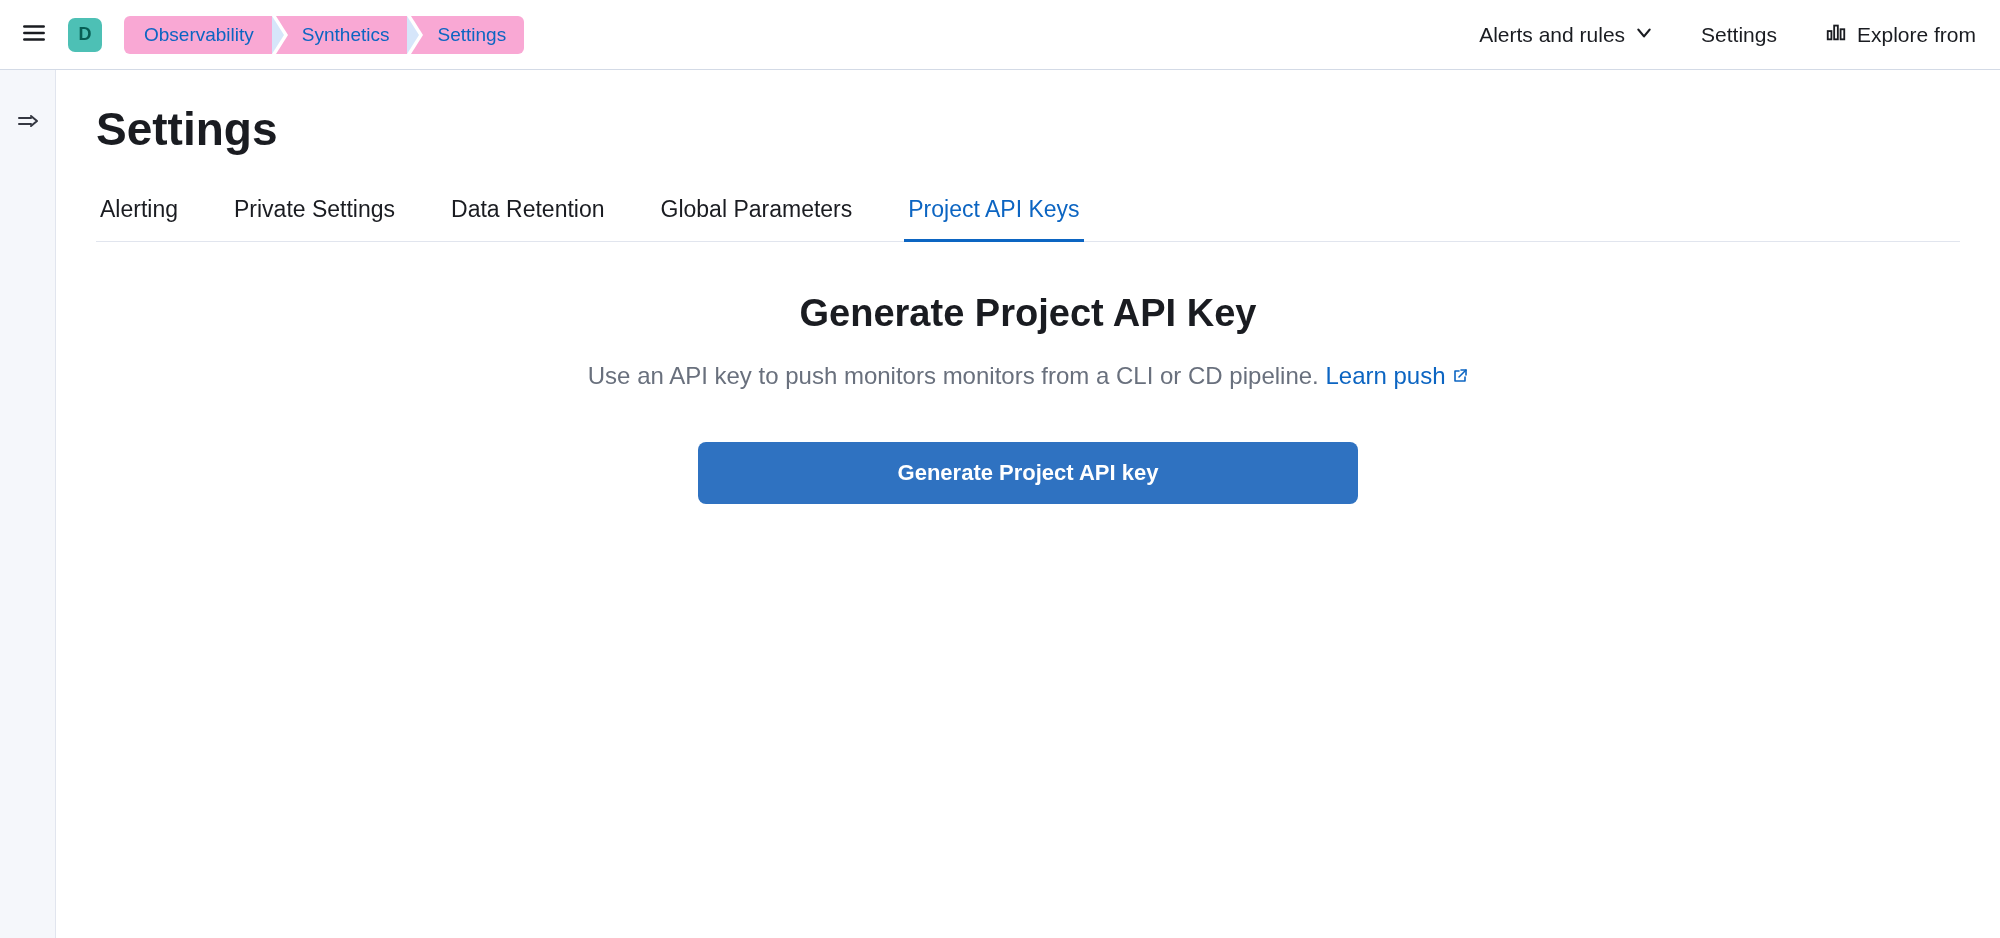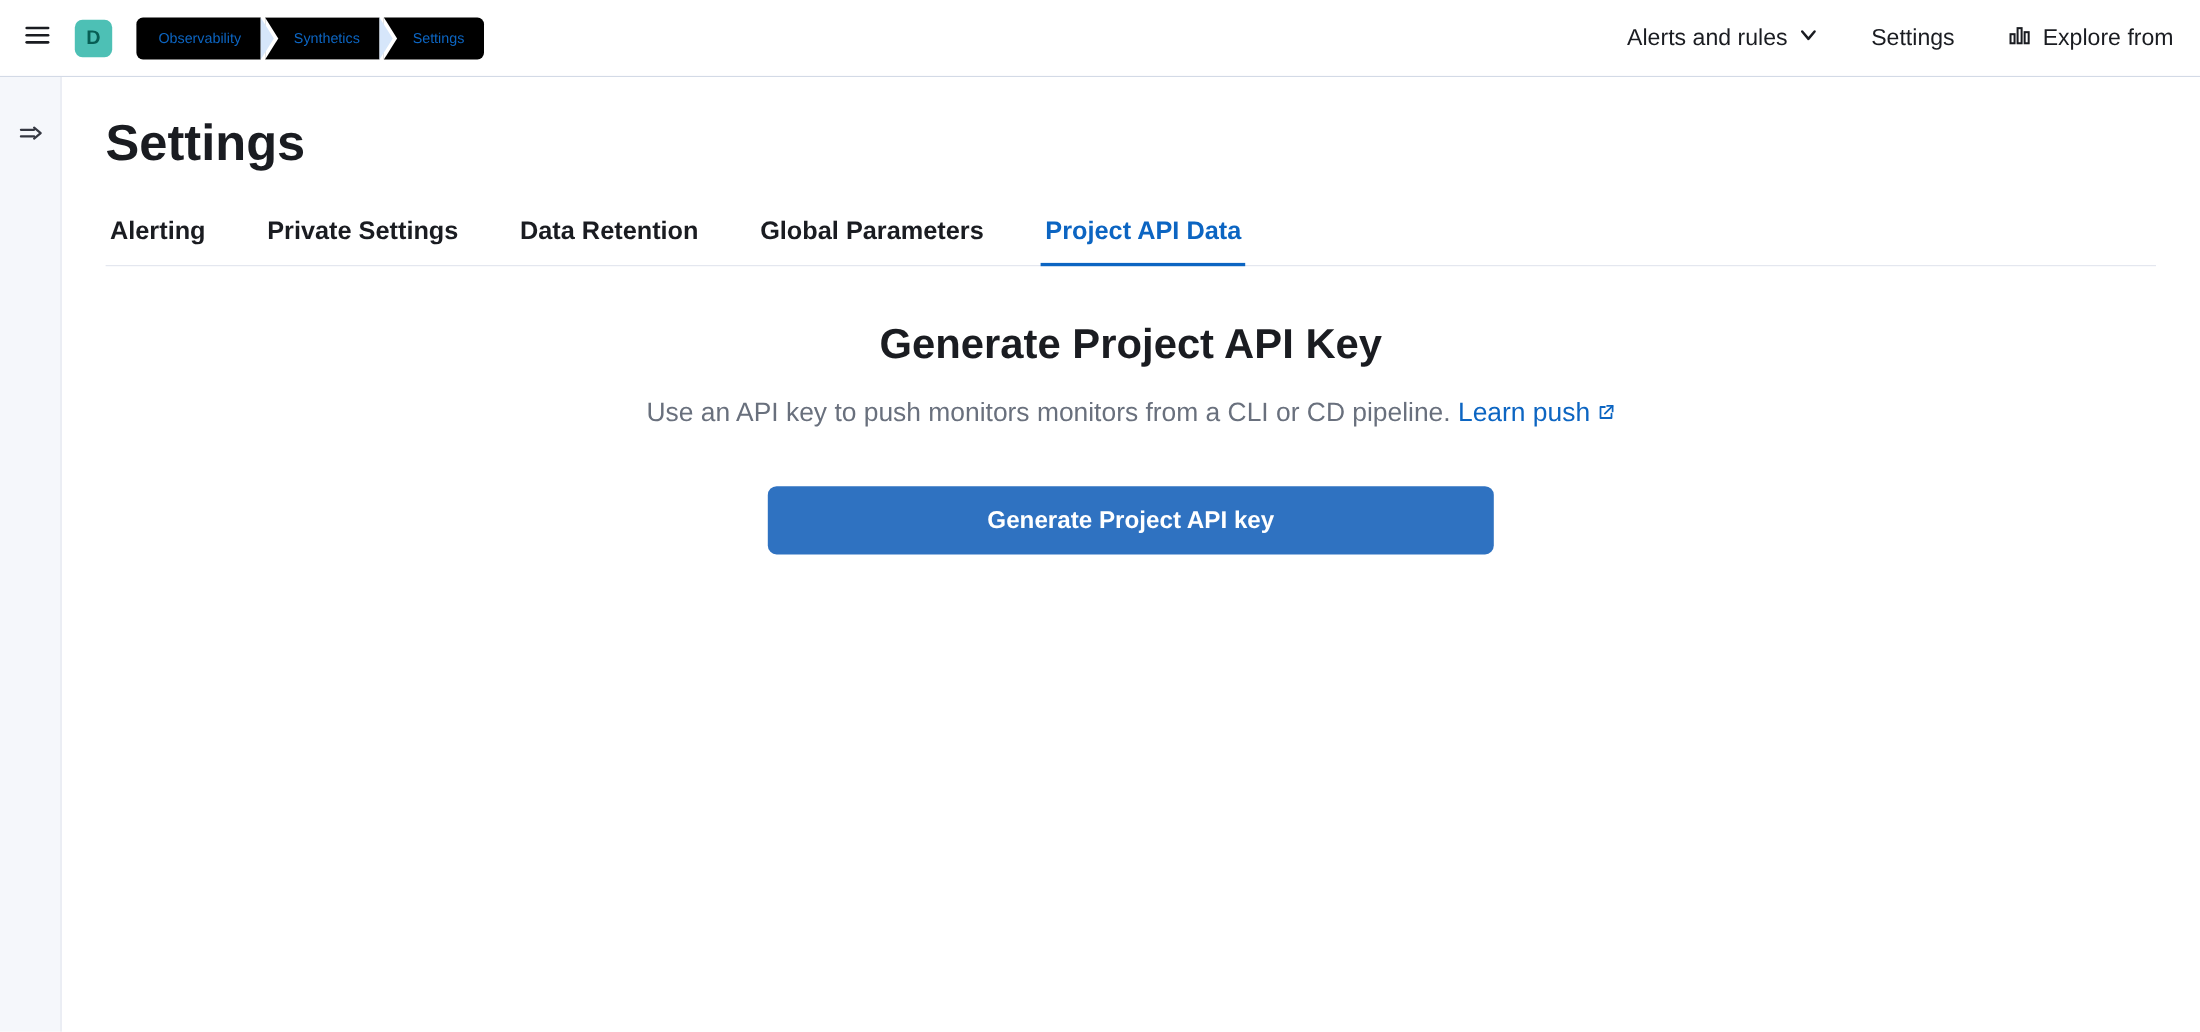--- a/index.html
+++ b/index.html
@@ -20,22 +20,22 @@
   .avatar {
     width:34px; height:34px; border-radius:7px; background:#4dc0b5;
     display:flex; align-items:center; justify-content:center;
     font-weight:700; font-size:18px; color:#075e54;
   }
 
   
   .breadcrumbs { display:flex; align-items:center; margin-left:6px; }
   .crumb {
     position:relative; height:38px; display:flex; align-items:center;
-    padding:0 18px 0 26px; background:#000000; color:#0c65c2;
-    font-size:13px; font-weight:500; cursor:pointer;
+    padding:0 18px 0 26px; background:#f9a8d4; color:#0c65c2;
+    font-size:19px; font-weight:500; cursor:pointer;
     margin-right:4px;
   }
   .crumb:first-child { padding-left:20px; border-top-left-radius:6px; border-bottom-left-radius:6px; }
   .crumb:first-child::before { display:none; }
   .crumb::before {
     content:""; position:absolute; left:0; top:0; bottom:0;
     border-left:12px solid #fff;
     border-top:19px solid transparent;
     border-bottom:19px solid transparent;
   }
@@ -61,21 +61,21 @@
     display:flex; flex-direction:column; align-items:center; padding-top:40px;
   }
   .expand-rail { cursor:pointer; }
   .expand-rail svg { width:24px; height:24px; stroke:#343741; }
 
   .content { flex:1; padding:32px 40px; overflow:auto; }
   .page-title { font-size:46px; font-weight:700; margin-bottom:32px; }
 
   .tabs { display:flex; gap:48px; border-bottom:1px solid #e1e5ee; }
   .tab {
-    font-size:23px; font-weight:700; color:#1a1c21; padding:8px 4px 18px 4px;
+    font-size:23px; font-weight:400; color:#1a1c21; padding:8px 4px 18px 4px;
     cursor:pointer; position:relative;
   }
   .tab.active { color:#0c65c2; }
   .tab.active::after {
     content:""; position:absolute; left:0; right:0; bottom:-1px;
     height:3px; background:#0c65c2;
   }
 
   .panel { max-width:980px; margin:50px auto 0 auto; text-align:center; }
   .panel-heading { font-size:38px; font-weight:700; margin-bottom:22px; }
@@ -158,21 +158,21 @@
   </div>
 
   <div class="content">
     <h1 class="page-title">Settings</h1>
 
     <div class="tabs">
       <div class="tab"><span>Alerting</span></div>
       <div class="tab"><span>Private Settings</span></div>
       <div class="tab"><span>Data Retention</span></div>
       <div class="tab"><span>Global Parameters</span></div>
-      <div class="tab active"><span>Project API Data</span></div>
+      <div class="tab active"><span>Project API Keys</span></div>
     </div>
 
     <div class="panel">
       <h2 class="panel-heading">Generate Project API Key</h2>
       <p class="panel-desc">
         <span>Use an API key to push monitors monitors from a CLI or CD pipeline.</span>
         <a>
           <span>Learn push</span>
           <span class="ext-icon">
             <svg viewBox="0 0 16 16" fill="none" stroke="#0c65c2" stroke-width="1.6" stroke-linecap="round" stroke-linejoin="round">

